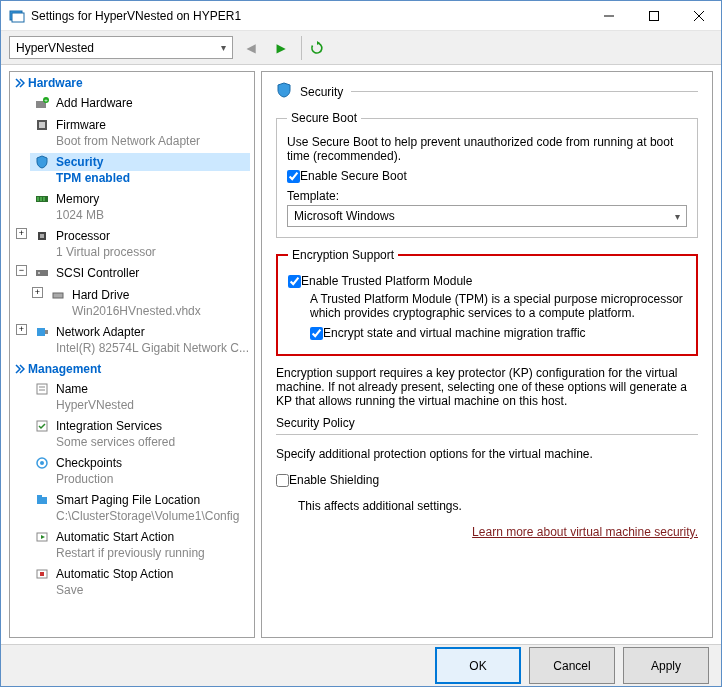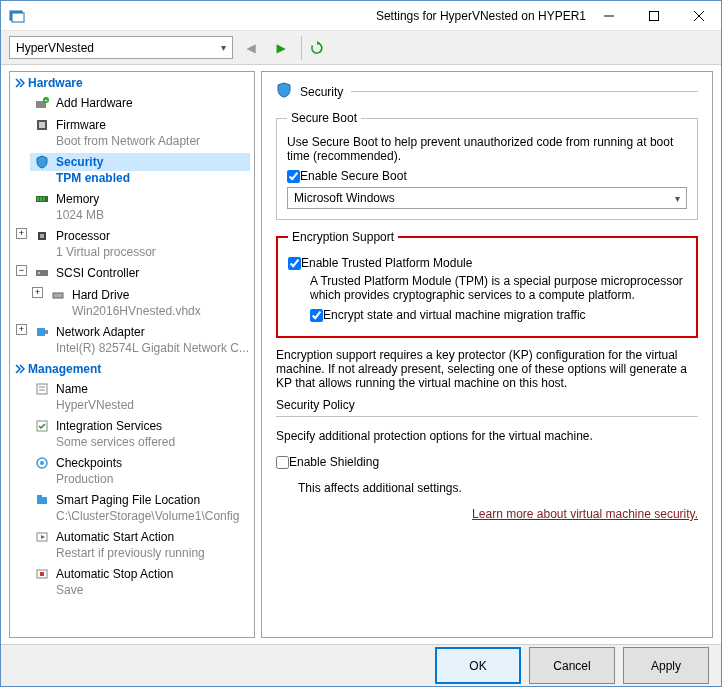--- a/index.html
+++ b/index.html
@@ -24,21 +24,21 @@
     align-items: center;
     padding: 0 0 0 8px;
     background: #fff;
     border-bottom: 1px solid #e5e5e5;
   }
   .titlebar .title-icon {
     width: 16px; height: 16px;
     margin-right: 6px;
     display: flex; align-items: center; justify-content: center;
   }
-  .titlebar .title-text { flex: 1; text-align: right; }
+  .titlebar .title-text { flex: 1; }
   .winbtn {
     width: 45px; height: 29px;
     display: flex; align-items: center; justify-content: center;
     cursor: default;
   }
 
   .toolbar {
     height: 34px;
     display:flex;
     align-items:center;
@@ -466,20 +466,21 @@
         <span class="hr"></span>
       </div>
 
       <fieldset class="group">
         <legend>Secure Boot</legend>
         <p>Use Secure Boot to help prevent unauthorized code from running at boot time (recommended).</p>
         <div class="chk-row">
           <input type="checkbox" checked="" style="">
           <label>Enable Secure Boot</label>
         </div>
+        <div class="tpl-label">Template:</div>
         <div class="tpl-select">
           <span>Microsoft Windows</span>
           <span class="chev">▾</span>
         </div>
       </fieldset>
 
       <fieldset class="group highlight">
         <legend>Encryption Support</legend>
         <div class="chk-row">
           <input type="checkbox" checked="" style="">

